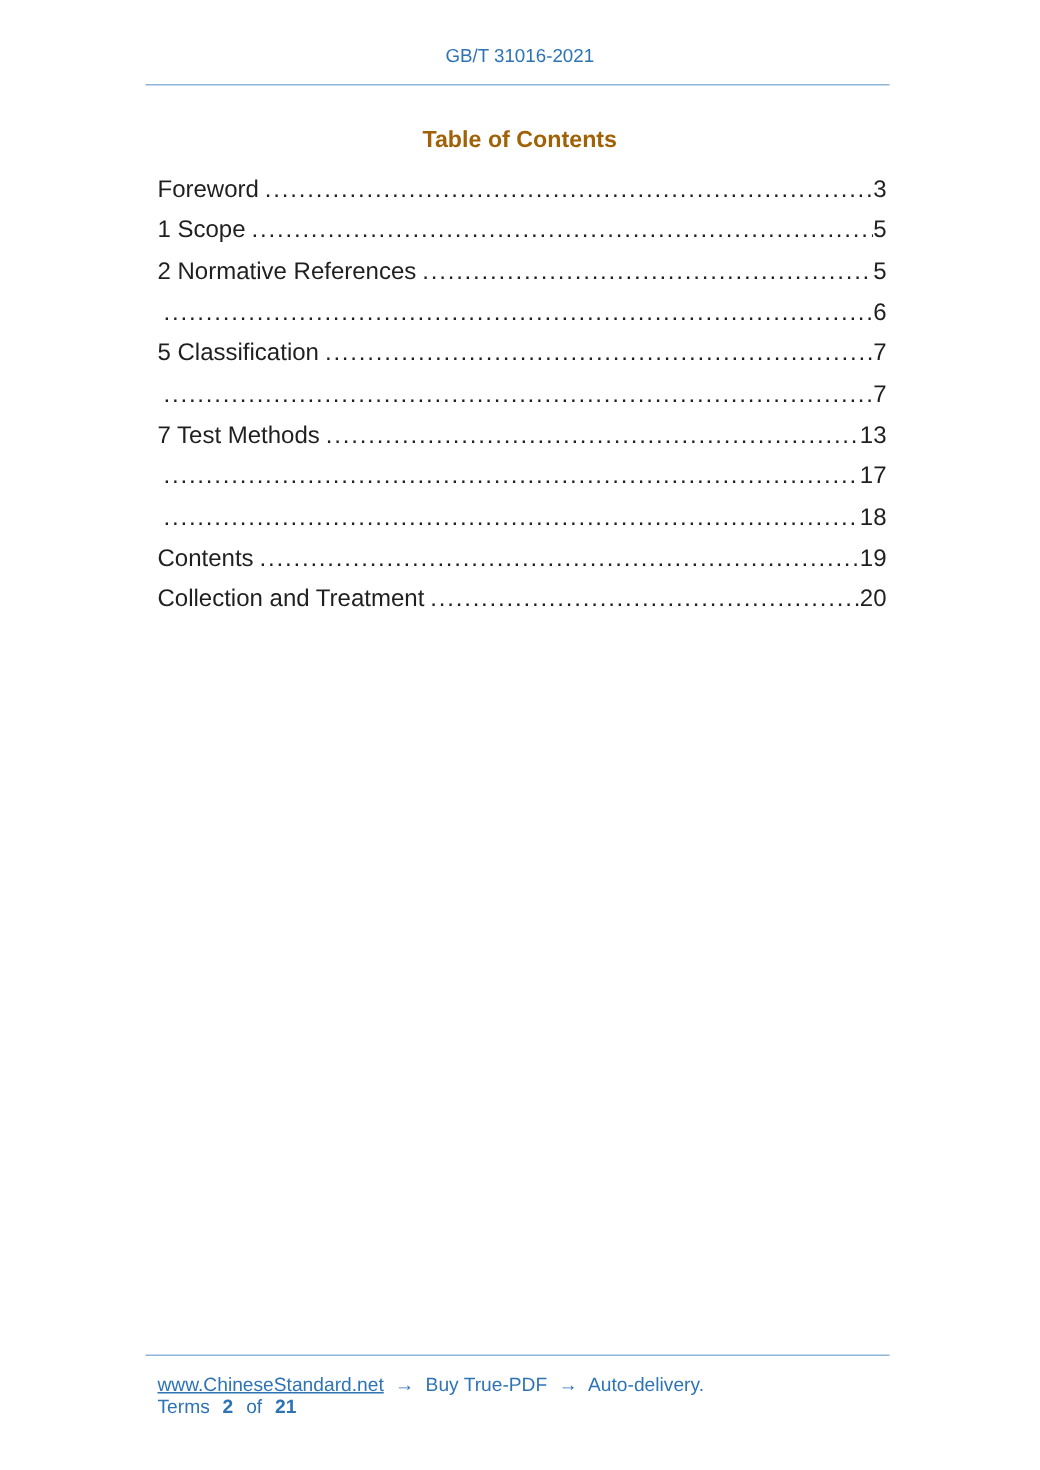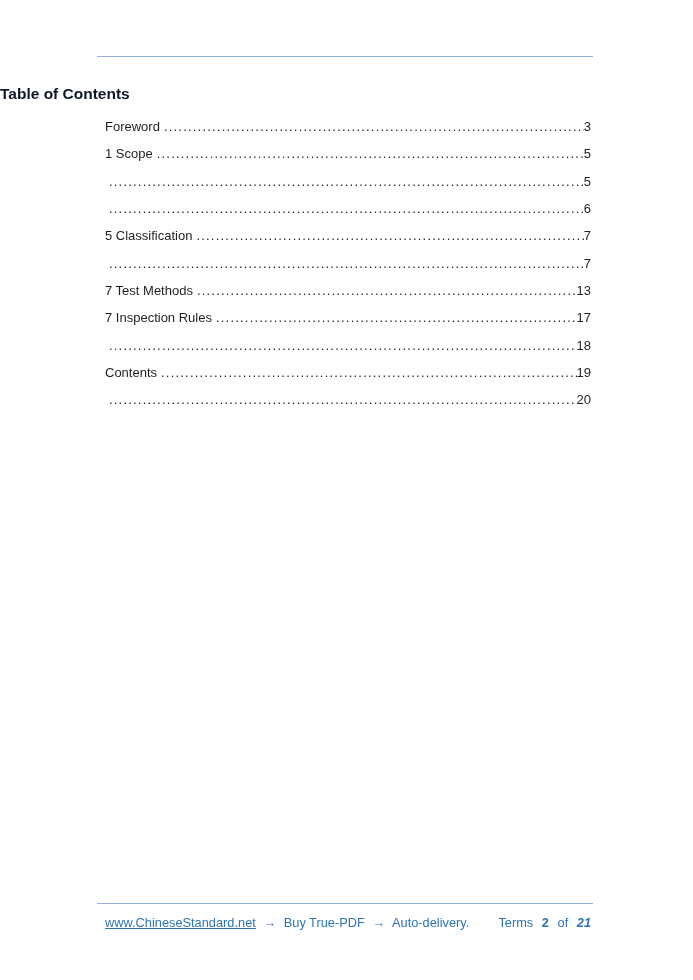--- a/index.html
+++ b/index.html
@@ -26,28 +26,29 @@
   }
   .header-rule{
     position:absolute;top:56px;left:97px;width:496px;
     border-top:1px solid var(--rule);
     height:0;
   }
   
   .doc-title{
     position:absolute;top:85px;left:0;width:100%;
     margin:0;
+    text-align:center;
     font-size:15.5px;
     font-weight:bold;
-    color:#0f172a;
+    color:#a16207;
   }
   
   .toc{
     position:absolute;top:113px;left:105px;width:486px;
-    font-size:13px;
+    font-size:16px;
   }
   .toc-row{
     display:flex;
     align-items:baseline;
     line-height:27.35px;
     height:27.35px;
   }
   .toc-label{
     white-space:nowrap;
     flex:0 0 auto;
@@ -78,49 +79,52 @@
     border-top:1px solid var(--rule);
     height:0;
   }
   .footer-bar{
     position:absolute;top:915px;left:105px;width:486px;
     display:flex;
     justify-content:space-between;
     align-items:baseline;
     font-size:12.8px;
     color:var(--accent);
+    flex-direction:column;
   }
   .footer-left span{margin-right:4px;}
   .footer-left span:last-child{margin-right:0;}
   .footer-link{text-decoration:underline;cursor:pointer;}
   .footer-page span{margin-right:5px;}
-  .footer-page span:last-child{margin-right:0;font-style:italic;}
+  .footer-page span:last-child{margin-right:0;}
   .pg-num{font-weight:bold;}
 </style>
 </head>
 <body>
 
 <div class="page">
 
+  <div class="header-code">GB/T 31016-2021</div>
   <div class="header-rule"></div>
 
   <h1 class="doc-title">Table of Contents</h1>
 
   <div class="toc" id="toc">
       <div class="toc-row">
         <span class="toc-label">Foreword</span>
         <span class="toc-dots">........................................................................................................................................................................................................</span>
         <span class="toc-page">3</span>
       </div>
       <div class="toc-row">
         <span class="toc-label">1 Scope</span>
         <span class="toc-dots">........................................................................................................................................................................................................</span>
         <span class="toc-page">5</span>
       </div>
       <div class="toc-row">
+        <span class="toc-label">2 Normative References</span>
         <span class="toc-dots">........................................................................................................................................................................................................</span>
         <span class="toc-page">5</span>
       </div>
       <div class="toc-row">
         <span class="toc-dots">........................................................................................................................................................................................................</span>
         <span class="toc-page">6</span>
       </div>
       <div class="toc-row">
         <span class="toc-label">5 Classification</span>
         <span class="toc-dots">........................................................................................................................................................................................................</span>
@@ -129,34 +133,34 @@
       <div class="toc-row">
         <span class="toc-dots">........................................................................................................................................................................................................</span>
         <span class="toc-page">7</span>
       </div>
       <div class="toc-row">
         <span class="toc-label">7 Test Methods</span>
         <span class="toc-dots">........................................................................................................................................................................................................</span>
         <span class="toc-page">13</span>
       </div>
       <div class="toc-row">
-        <span class="toc-label">7 Inspection Rules</span>
         <span class="toc-dots">........................................................................................................................................................................................................</span>
         <span class="toc-page">17</span>
       </div>
       <div class="toc-row">
         <span class="toc-dots">........................................................................................................................................................................................................</span>
         <span class="toc-page">18</span>
       </div>
       <div class="toc-row">
         <span class="toc-label">Contents</span>
         <span class="toc-dots">........................................................................................................................................................................................................</span>
         <span class="toc-page">19</span>
       </div>
       <div class="toc-row">
+        <span class="toc-label">Collection and Treatment</span>
         <span class="toc-dots">........................................................................................................................................................................................................</span>
         <span class="toc-page">20</span>
       </div>
     </div>
 
   <div class="footer-rule"></div>
 
   <div class="footer-bar">
     <div class="footer-left">
       <span class="footer-link">www.ChineseStandard.net</span>

